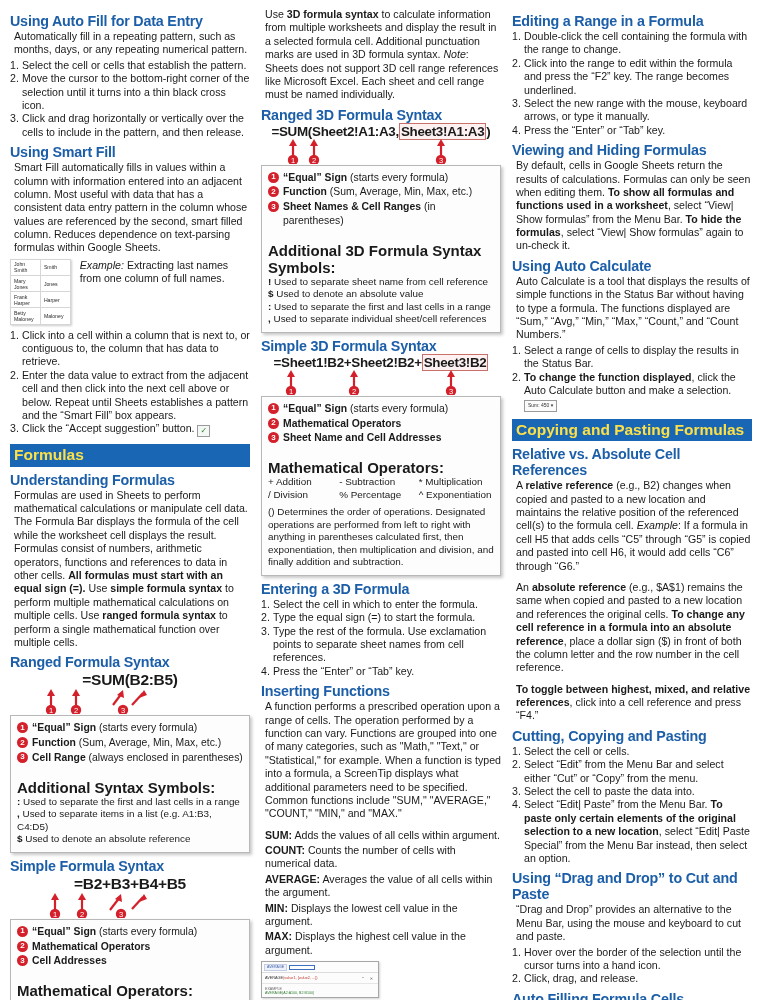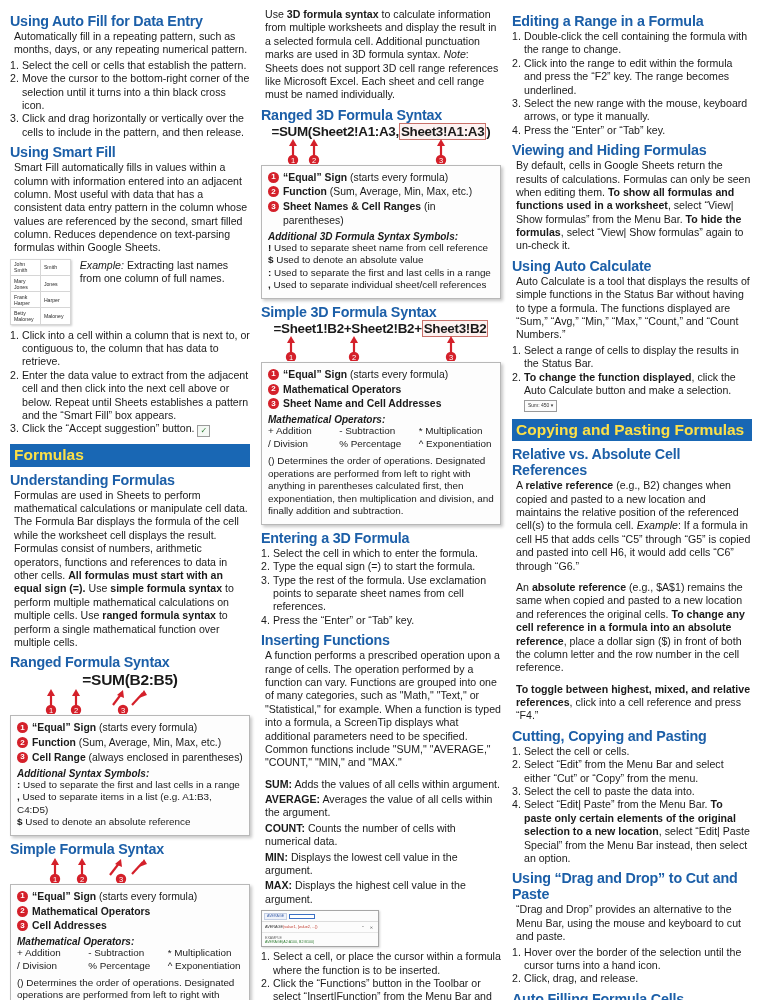--- a/index.html
+++ b/index.html
@@ -40,21 +40,21 @@
     border:1px solid #b8b8b8; background:#fdfdfd; padding: 5px 6px 6px 6px; margin: 1px 0 3px 0;
     box-shadow: 2px 2px 3px rgba(0,0,0,0.22);
   }
   .callout .ci { font-size:10.4px; line-height:1.32; margin-bottom:1px; padding-left:15px; position:relative; }
   .badge {
     position:absolute; left:0; top:1px;
     width:11px; height:11px; border-radius:50%;
     background:#d4202a; color:#fff; font-size:8px; font-weight:bold;
     display:flex; align-items:center; justify-content:center; line-height:1;
   }
-  .callout .subhead { font-size:10px; font-weight:bold; font-style:italic; margin-top:3px; }
+  .callout .subhead { font-size:15px; font-weight:bold; margin-top:14px; }
   .callout .sym { font-size:9.9px; line-height:1.27; }
   .callout .sym b { font-weight:bold; }
   .opgrid { display:flex; font-size:9.9px; line-height:1.3;gap:16px; }
   .opgrid div { }
   .opgrid .c1 { width: 66px; }
   .opgrid .c2 { width: 76px; }
   .opgrid .c3 { width: 90px; }
   .callout .note { font-size:9.9px; line-height:1.27; margin-top:4px; }
 
   
@@ -165,20 +165,21 @@
       <div class="ci"><span class="badge">1</span><b>“Equal” Sign</b><span> (starts every formula)</span></div>
       <div class="ci"><span class="badge">2</span><b>Function</b><span> (Sum, Average, Min, Max, etc.)</span></div>
       <div class="ci"><span class="badge">3</span><b>Cell Range</b><span> (always enclosed in parentheses)</span></div>
       <div class="subhead">Additional Syntax Symbols:</div>
       <div class="sym"><b>:</b><span> Used to separate the first and last cells in a range</span></div>
       <div class="sym"><b>,</b><span> Used to separate items in a list (e.g. A1:B3, C4:D5)</span></div>
       <div class="sym"><b>$</b><span> Used to denote an absolute reference</span></div>
     </div>
 
     <h2 class="head">Simple Formula Syntax</h2>
+    <div class="formula">=B2+B3+B4+B5</div>
     <div class="arrowrow">
       <svg width="240" height="25" viewBox="0 0 240 25">
         <g stroke="#d4202a" stroke-width="2.2" fill="none">
           <path d="M45,17 L45,3"></path>
             <path d="M72,17 L72,3"></path>
           <path d="M100,17 L110,4"></path>
             <path d="M122,16 L133,4"></path>
         </g>
         <g fill="#d4202a">
           <polygon points="45,0 41,7 49,7"></polygon>
@@ -296,22 +297,22 @@
       <li>Select the cell in which to enter the formula.</li>
       <li>Type the equal sign (=) to start the formula.</li>
       <li>Type the rest of the formula. Use exclamation points to separate sheet names from cell references.</li>
       <li>Press the “Enter” or “Tab” key.</li>
     </ol>
 
     <h2 class="head">Inserting Functions</h2>
     <p class="body">A function performs a prescribed operation upon a range of cells. The operation performed by a function can vary. Functions are grouped into one of many categories, such as "Math," "Text," or "Statistical," for example. When a function is typed into a formula, a ScreenTip displays what additional parameters need to be specified. Common functions include "SUM," "AVERAGE," "COUNT," "MIN," and "MAX."</p>
     <div class="spacer6"></div>
     <p class="body"><b>SUM:</b><span> Adds the values of all cells within argument.</span></p>
+    <p class="body"><b>COUNT:</b><span> Counts the number of cells with numerical data.</span></p>
     <p class="body"><b>AVERAGE:</b><span> Averages the value of all cells within the argument.</span></p>
-    <p class="body"><b>COUNT:</b><span> Counts the number of cells with numerical data.</span></p>
     <p class="body"><b>MIN:</b><span> Displays the lowest cell value in the argument.</span></p>
     <p class="body"><b>MAX:</b><span> Displays the highest cell value in the argument.</span></p>
 
     <div class="screentip">
       <div class="st-top">
         <span class="st-tag">AVERAGE</span>
         <span class="st-field"></span>
       </div>
       <div class="st-body">
         <span class="st-sig"><span>AVERAGE</span><span class="arg">(value1, [value2, ...])</span></span>

